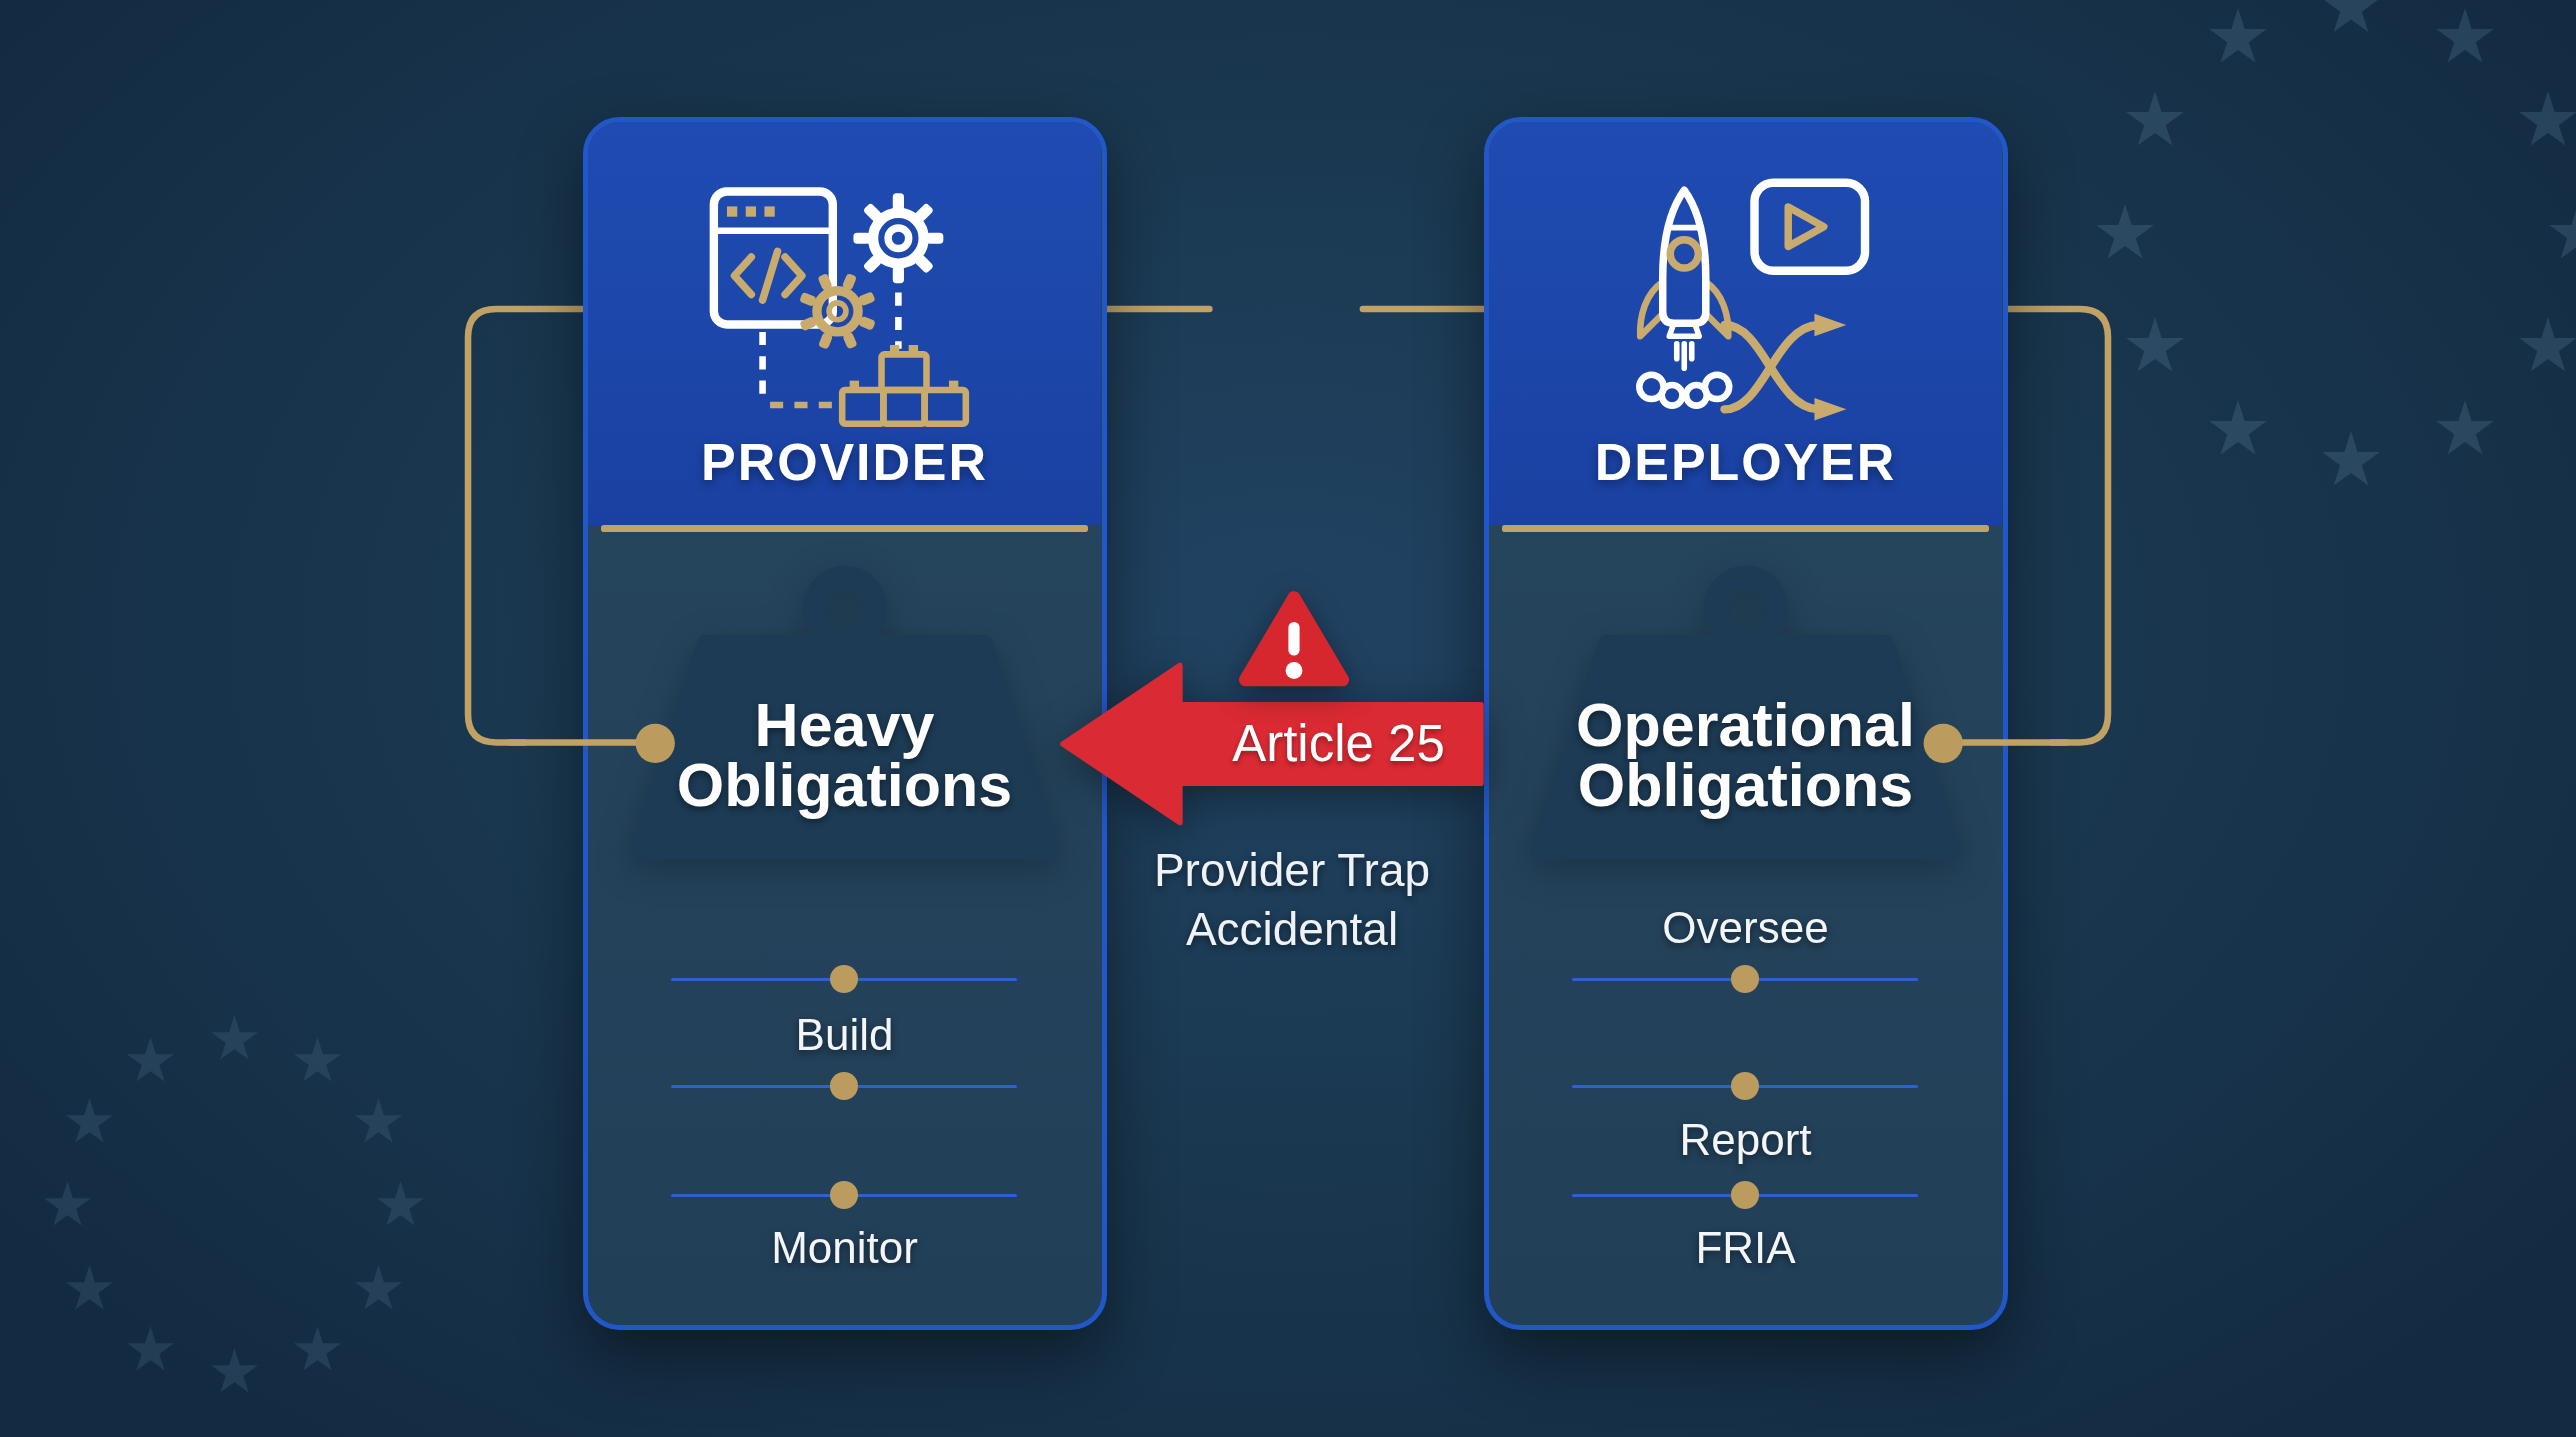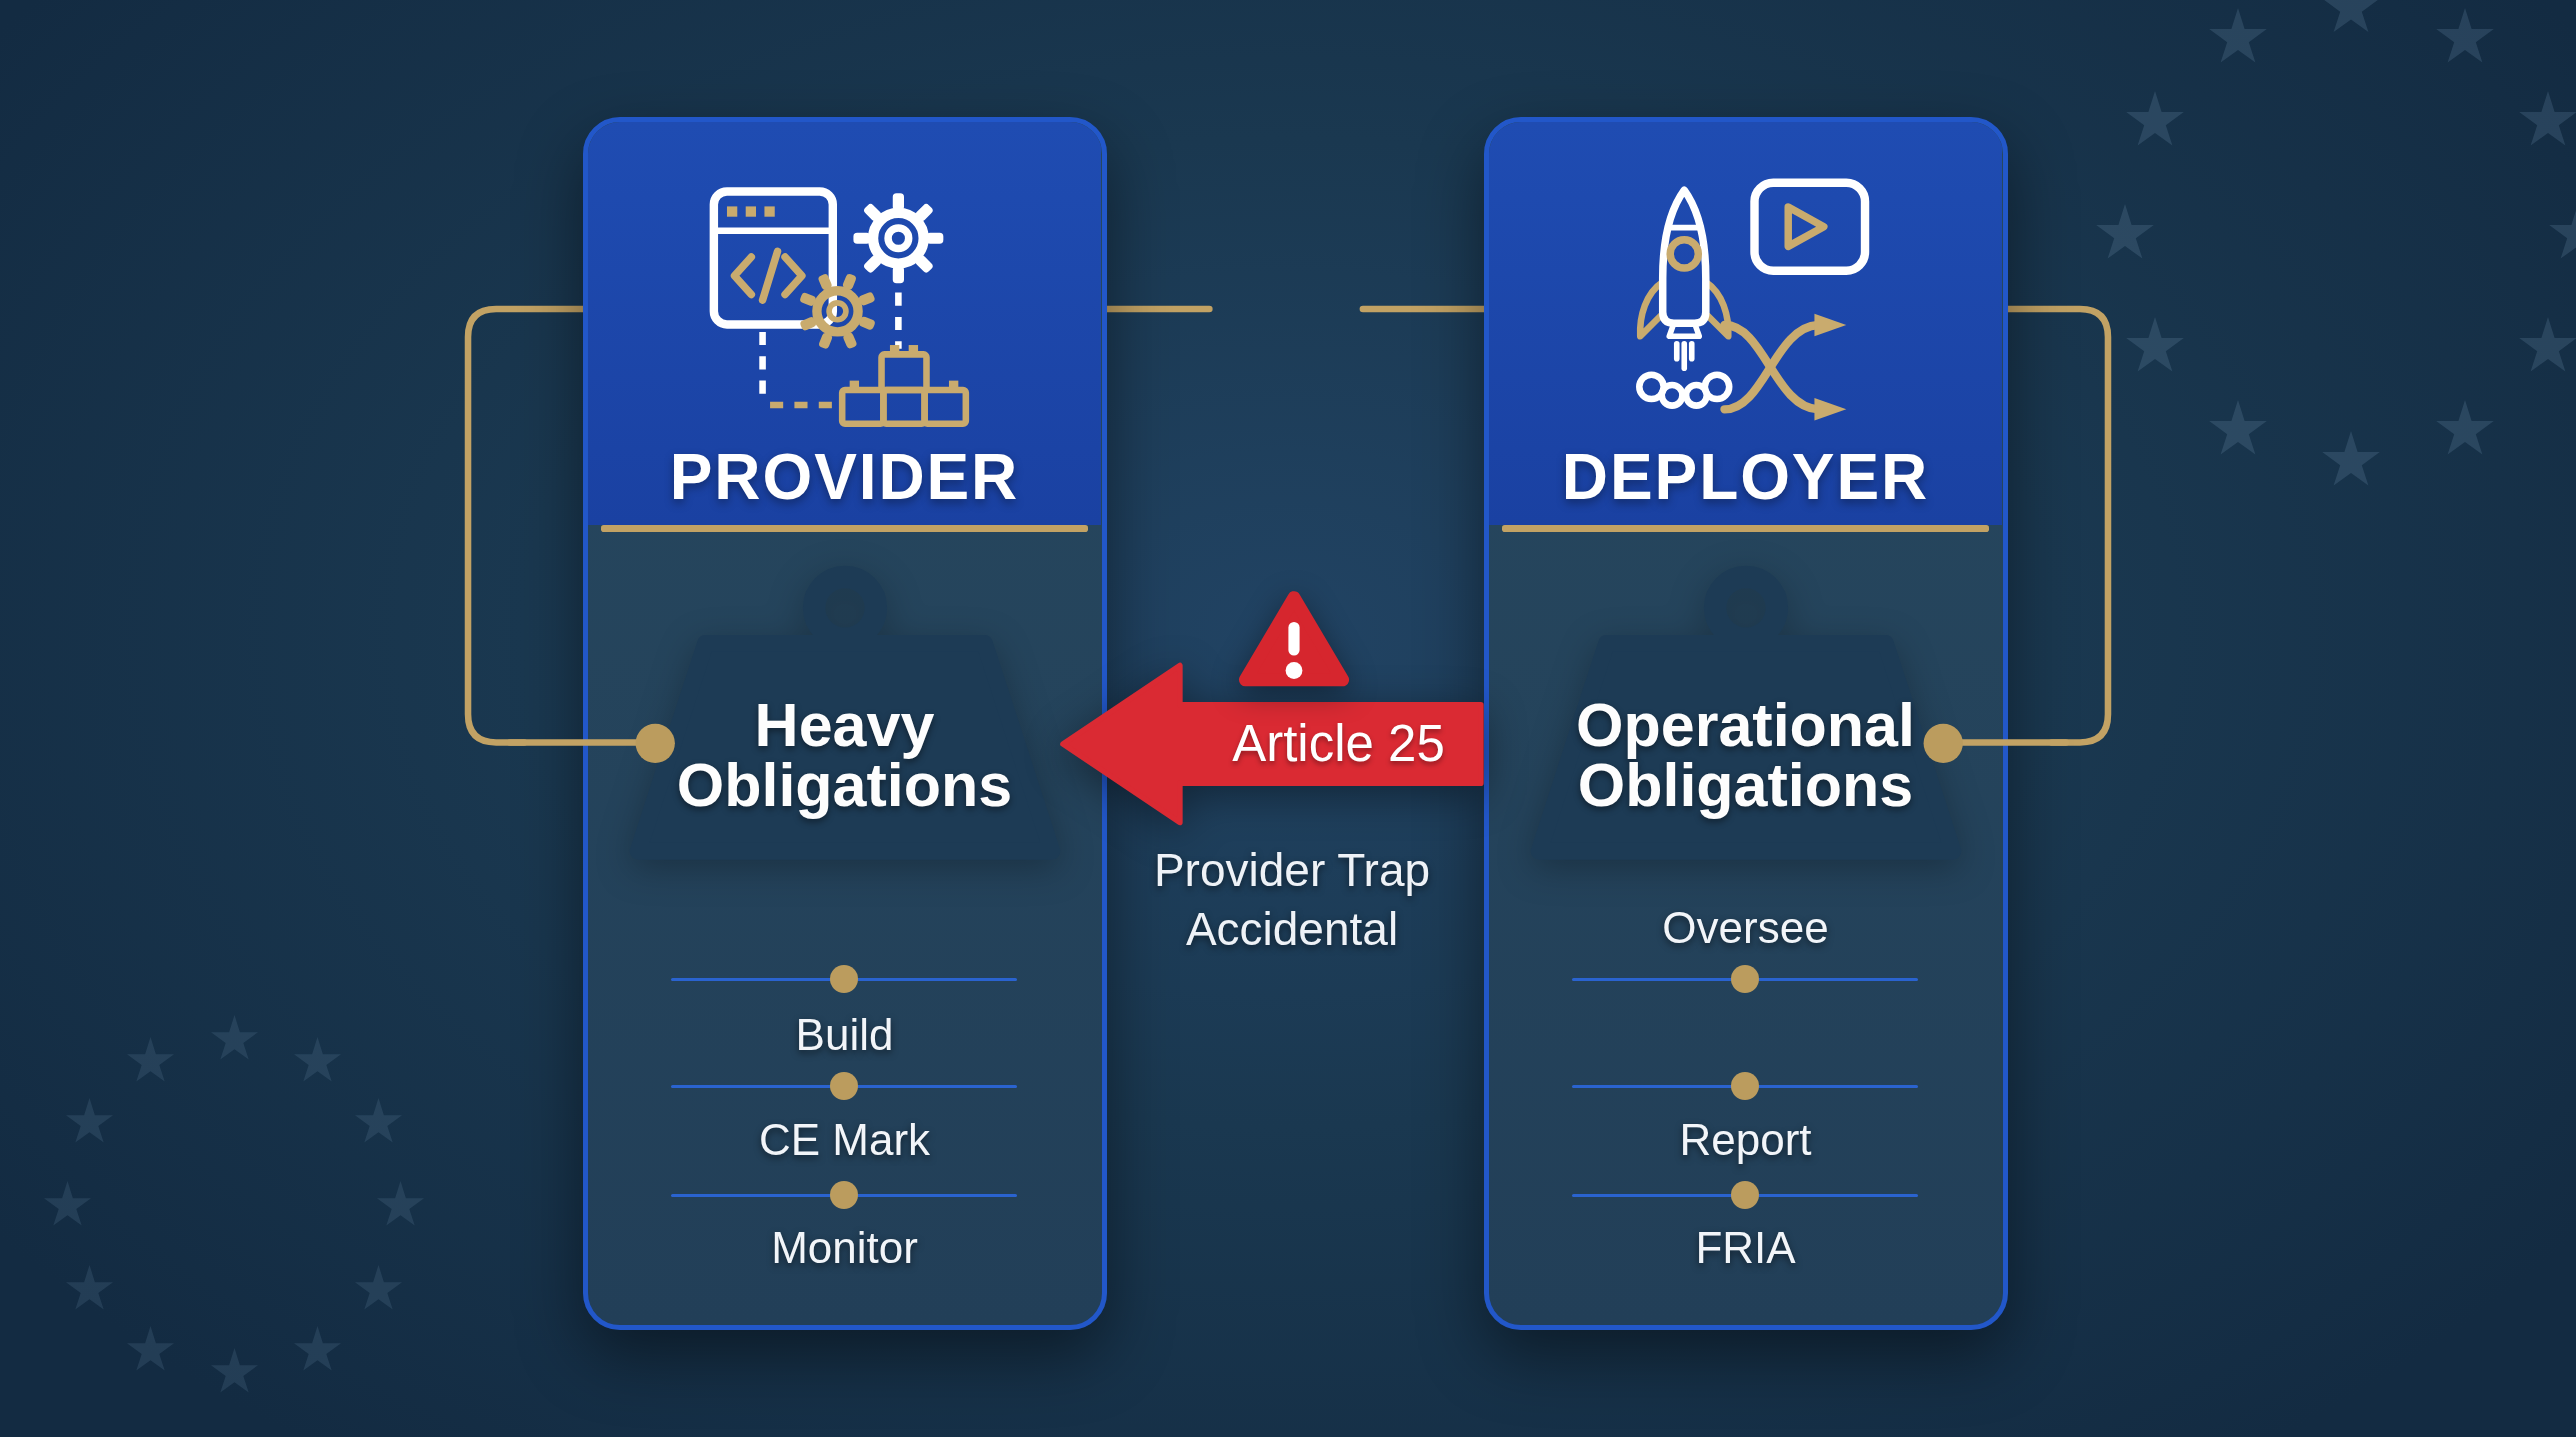--- a/index.html
+++ b/index.html
@@ -17,22 +17,22 @@
   .card{position:absolute;top:117px;width:524px;height:1213px;box-sizing:border-box;
     border:5.6px solid #2257c9;border-radius:37px;overflow:hidden;
     background:linear-gradient(180deg,#27485f 0%,#223f58 100%);
     box-shadow:0 26px 66px rgba(0,0,0,0.45);}
   .card.left{left:583px}
   .card.right{left:1484px}
   .card-header{position:absolute;left:0;top:0;width:513px;height:403px;
     background:linear-gradient(180deg,#1f4cb2 0%,#1a41a2 100%);}
   .gold-sep{position:absolute;left:13px;width:487px;top:403px;height:6.6px;background:#c2a264;border-radius:2.8px;}
   .card-title{position:absolute;left:0;top:307px;width:513px;text-align:center;
-    font-size:64px;font-weight:bold;color:#ffffff;letter-spacing:1.9px;line-height:67px;
-    text-shadow:0 3.7px 9.4px rgba(0,0,0,0.35);margin-top:15px;}
+    font-size:52px;font-weight:bold;color:#ffffff;letter-spacing:1.9px;line-height:67px;
+    text-shadow:0 3.7px 9.4px rgba(0,0,0,0.35);}
   .icons-svg{position:absolute;top:60px;}
   .icons-svg.l{left:109px}
   .icons-svg.r{left:125px;top:55px}
 
   .weight-svg{position:absolute;left:37px;top:439px;filter:drop-shadow(0 9.4px 17px rgba(0,0,0,0.25));}
   .weight-label{position:absolute;left:0;top:573px;width:513px;text-align:center;color:#fdfdfd;
     font-size:61px;font-weight:bold;line-height:60px;text-shadow:0 2.8px 7.5px rgba(0,0,0,0.45);}
 
   .list-item{position:absolute;left:0;width:513px;height:60px;text-align:center;color:#f2f5f9;
     font-size:44px;font-weight:500;line-height:60px;text-shadow:0 2.8px 7.5px rgba(0,0,0,0.5);}
@@ -174,21 +174,20 @@
       <div>Obligations</div>
     </div>
 
     <div class="list-divider div-1">
         <span class="divider-dot"></span>
       </div>
     <div class="list-item item-2">Build</div>
     <div class="list-divider div-2">
         <span class="divider-dot"></span>
       </div>
-    <div class="list-item item-3">CE Mark</div>
     <div class="list-divider div-3">
         <span class="divider-dot"></span>
       </div>
     <div class="list-item item-4">Monitor</div>
   </div>
 
   <div class="card right">
     <div class="card-header"></div>
 
     <svg class="icons-svg r" width="281" height="253" viewBox="0 0 300 270">

